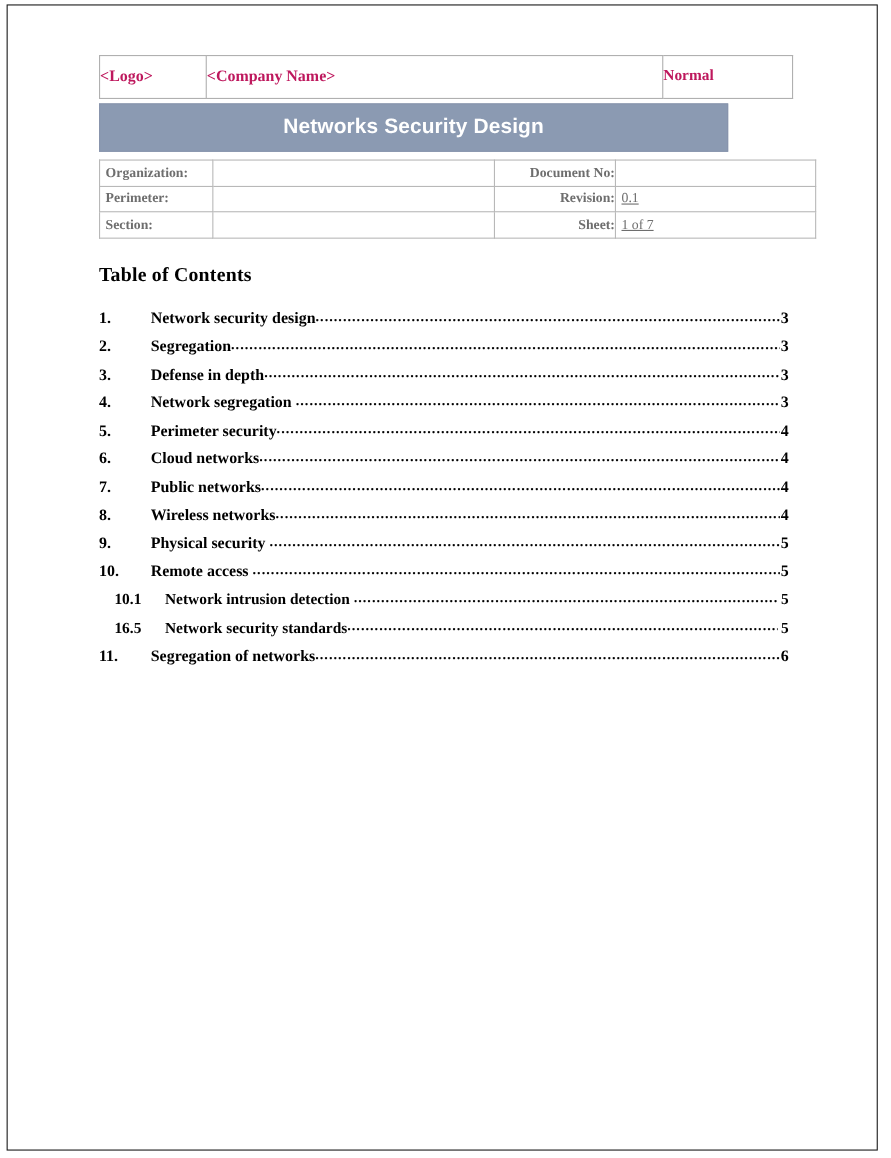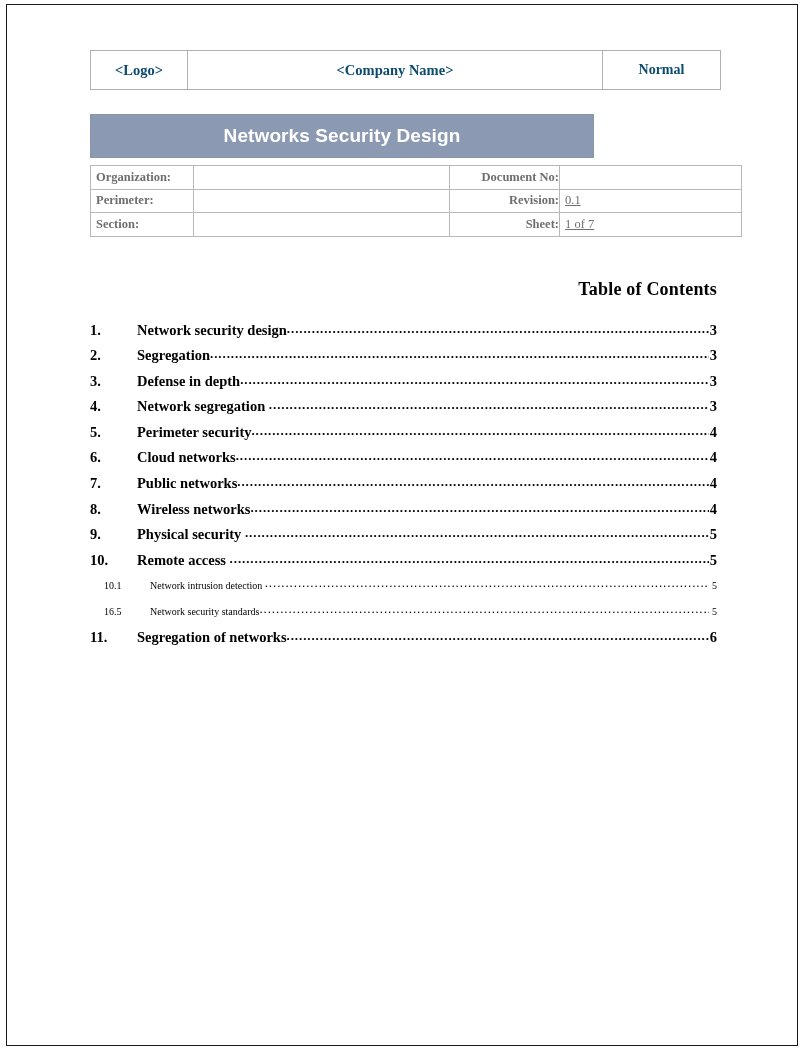--- a/index.html
+++ b/index.html
@@ -32,39 +32,38 @@
 
   
   .hdr-table {
     width: 627px;
     border-collapse: collapse;
     table-layout: fixed;
   }
   .hdr-table td {
     border: 1px solid #b0b0b0;
     height: 38px;
-    text-align: center;
     vertical-align: middle;
     font-size: 14.5px;
-    color: #0c4a6e;
+    color: #be185d;
     font-weight: bold;
     padding: 0;
   }
   .hdr-logo { width: 96px; }
   .hdr-company { width: 414px; }
   .hdr-normal {
     width: 117px;
     font-weight: bold;
     font-size: 14px !important;
   }
 
   
   .banner {
-    margin-top: 24px;
-    width: 504px;
+    margin-top: 4px;
+    width: 572px;
     height: 44px;
     background: #8b9ab2;
     border: 1px solid #8894ac;
     box-sizing: border-box;
     display: flex;
     align-items: center;
     justify-content: center;
   }
   .banner-title {
     color: #ffffff;
@@ -93,40 +92,40 @@
   .meta-label {
     font-weight: bold;
   }
   .c1 { width: 97px; }
   .c2 { width: 250px; }
   .c3 { width: 104px; text-align: right; }
   .c4 { width: 176px; text-decoration: underline; }
 
   
   .toc-title {
-    text-align: right;
+    text-align: left;
     font-size: 18px;
     font-weight: bold;
     color: #000000;
-    margin-top: 42px;
+    margin-top: 22px;
     letter-spacing: 0.2px;
   }
   .toc-list {
     margin-top: 22px;
   }
   .toc-row {
     display: flex;
     align-items: baseline;
     height: 25.6px;
     font-size: 14.5px;
     color: #000000;
     white-space: nowrap;
   }
   .toc-row.lvl1 { font-weight: bold; }
-  .toc-row.lvl2 { font-weight: normal; font-size: 10px; }
+  .toc-row.lvl2 { font-weight: bold; font-size: 14px; }
 
   .toc-num {
     width: 47px;
     flex: 0 0 47px;
   }
   .toc-row.lvl2 .toc-num {
     width: 60px;
     flex: 0 0 60px;
     padding-left: 14px;
     box-sizing: border-box;

